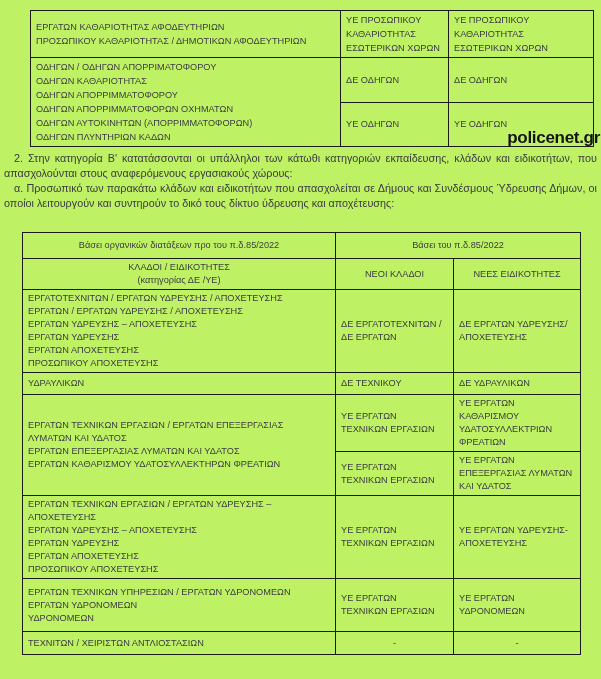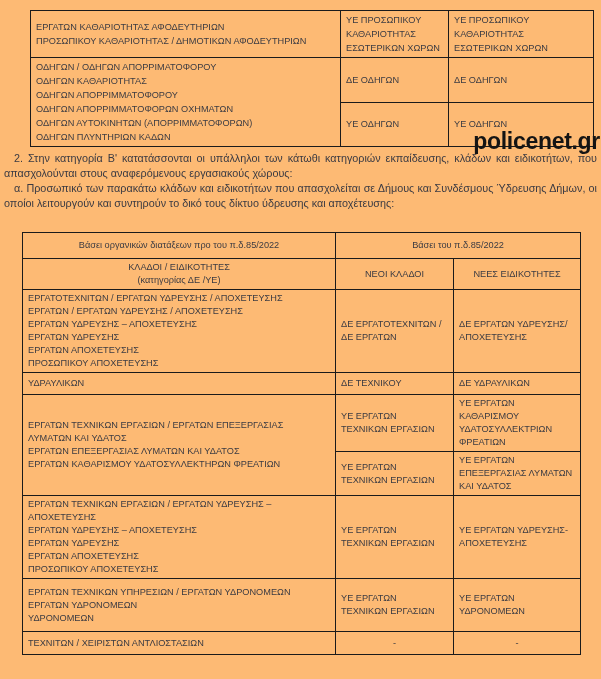--- a/index.html
+++ b/index.html
@@ -1,17 +1,17 @@
 <!DOCTYPE html>
 <html><head>
 <meta charset="utf-8">
 <style>
   html,body{margin:0;padding:0;background:#ffffff;}
   .page{
-    position:relative;width:601px;height:679px;overflow:hidden;background:#fdba74;
+    position:relative;width:601px;height:679px;overflow:hidden;background:#bef264;
     font-family:"Liberation Sans",sans-serif;color:#3b3b42;
   }
   
   table.doc{border-collapse:collapse;table-layout:fixed;border:1.5px solid #1b1b1b;}
   table.doc td{
     border:1px solid #1b1b1b;vertical-align:middle;padding:2px 5px;
     white-space:pre-line;font-size:9.2px;color:#3b3b42;
   }
   #top-table{position:absolute;left:30px;top:10px;width:563px;}
   #top-table td{line-height:14px;}
@@ -27,21 +27,21 @@
   .para{position:absolute;left:0;width:601px;box-sizing:border-box;padding:0 4px;}
   .para p{
     margin:0;font-size:10.8px;line-height:15px;text-align:justify;
     text-indent:10px;color:#3a3a42;
   }
   #intro{top:151px;}
   #footer{top:648px;}
   
   .logo{
     position:absolute;top:128px;right:1px;
-    font-size:23px;font-weight:700;letter-spacing:-0.3px;color:#141414;
+    font-size:17px;font-weight:700;letter-spacing:-0.3px;color:#141414;
   }
 </style>
 </head>
 <body>
 
 <div class="page">
 
   <table class="doc" id="top-table">
     <colgroup>
         <col style="width:310px">

